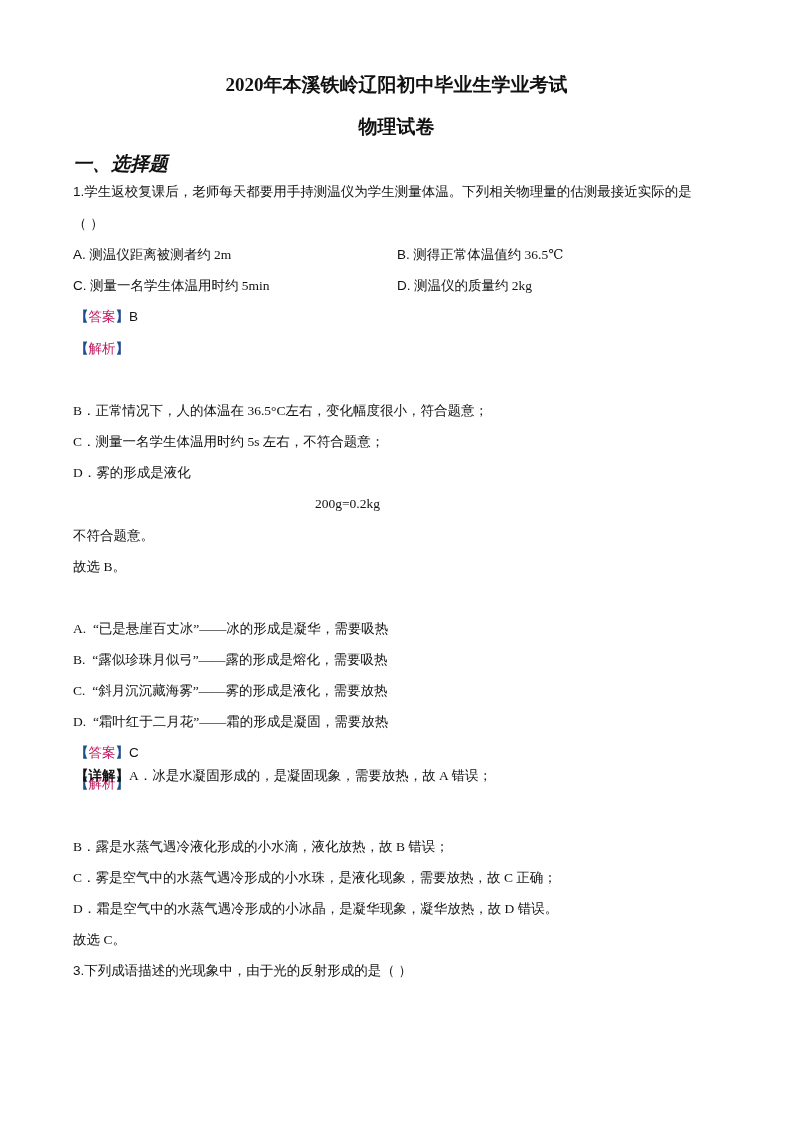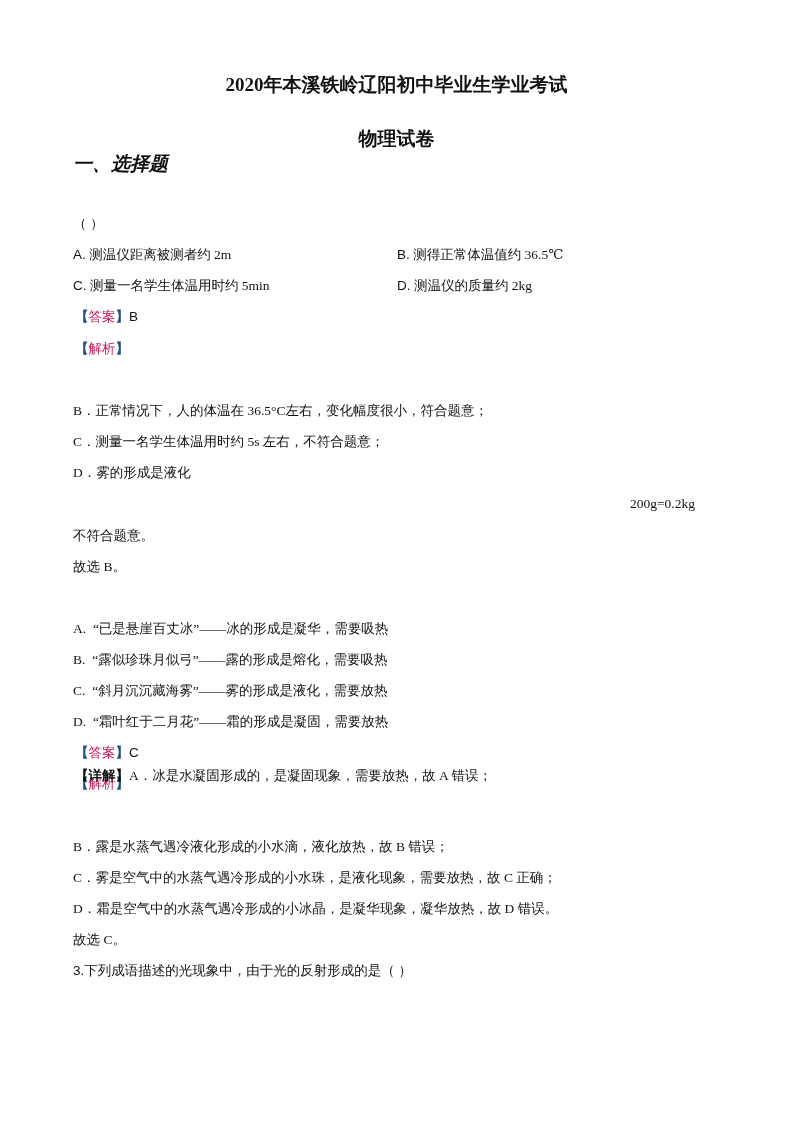--- a/index.html
+++ b/index.html
@@ -7,32 +7,33 @@
          font-family: "Liberation Serif", "DejaVu Serif", serif; color: #111; }
   .page { position: absolute; left: 0; top: 0; width: 793px; height: 1122px; padding-left: 21px; }
   .title { position: absolute; left: 0; width: 793px; text-align: center; font-weight: bold; font-size: 19px; }
   .line { position: absolute; left: 73px; font-size: 13.5px; white-space: nowrap; }
   .sans { font-family: "Liberation Sans", "DejaVu Sans", sans-serif; }
   .section { font-weight: bold; font-size: 19px; font-style: italic; }
   .tag { color: #be185d; }
   .tag-bracket { color: #1e4f8c; font-weight: bold; }
   .bold-bracket { font-weight: bold; }
   .opt { position: absolute; font-size: 13.5px; white-space: nowrap; }
-  .center { position: absolute; left: 0; width: 695px; text-align: right; font-size: 13.5px; }
+  .center { position: absolute; left: 0; width: 695px; text-align: center; font-size: 13.5px; }
 </style>
 </head>
 <body>
 
 <div class="page">
 
   <div class="title" style="top:72px;">2020年本溪铁岭辽阳初中毕业生学业考试</div>
-  <div class="title" style="top:126px;">物理试卷</div>
+  <div class="title" style="top:114px;">物理试卷</div>
 
   <div class="line sans section" style="top:151px; left:73px;">一、选择题</div>
 
+  <div class="line sans" style="top:183px;">1.学生返校复课后，老师每天都要用手持测温仪为学生测量体温。下列相关物理量的估测最接近实际的是</div>
   <div class="line sans" style="top:215px;">（    ）</div>
 
   <div class="opt" style="top:246px; left:73px;">
     <span class="sans">A.</span>
     <span>测温仪距离被测者约 2m</span>
   </div>
   <div class="opt" style="top:246px; left:397px;">
     <span class="sans">B.</span>
     <span>测得正常体温值约 36.5℃</span>
   </div>

